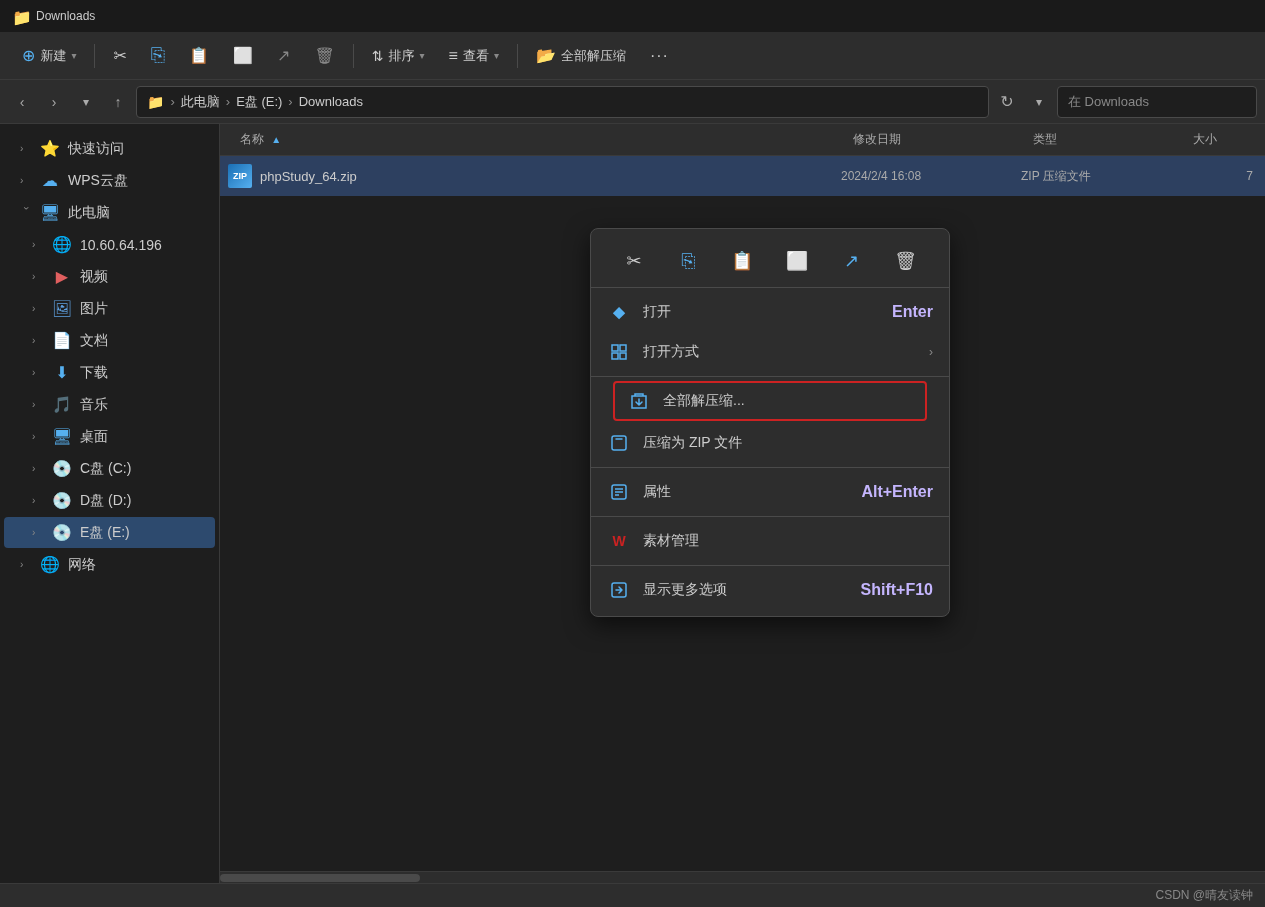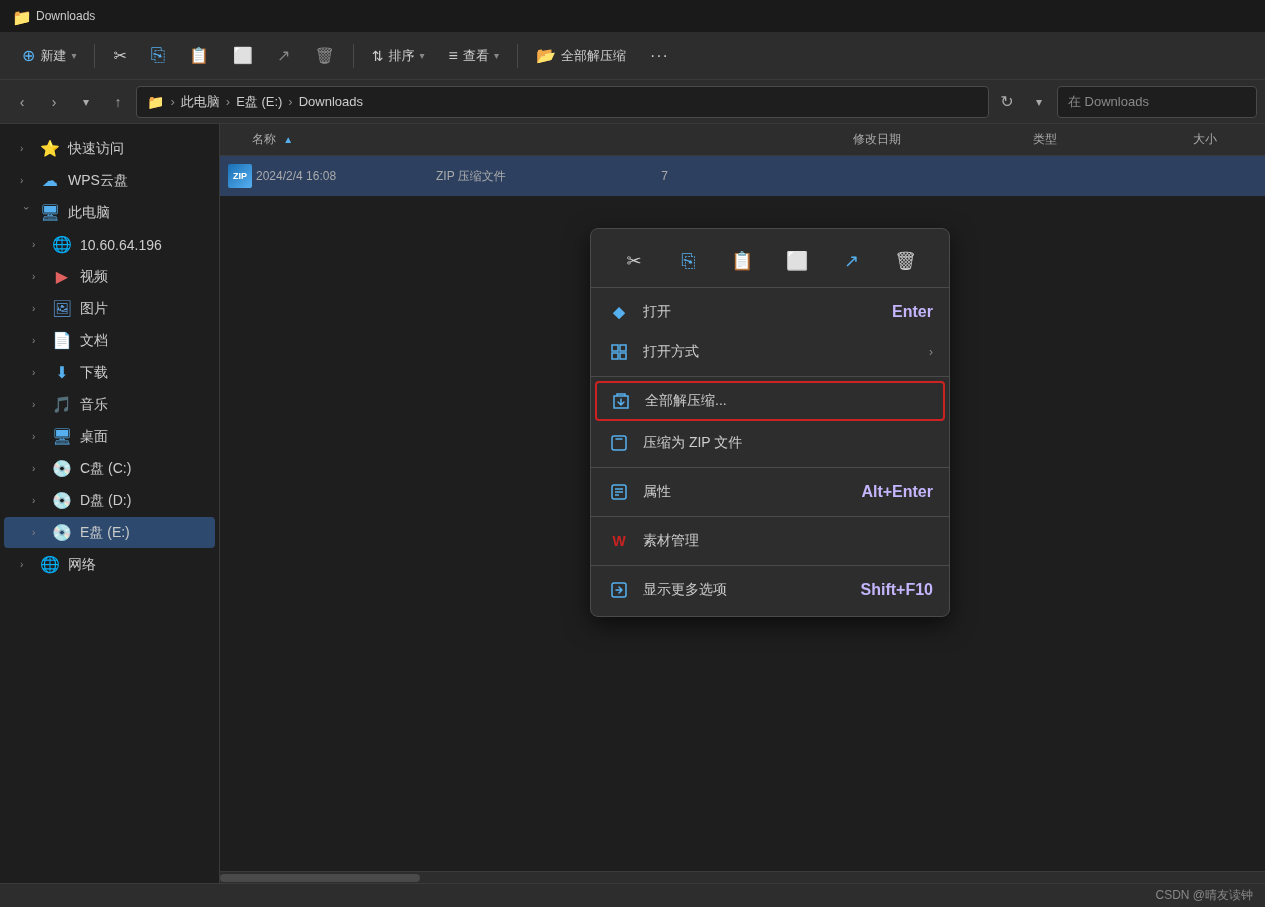--- a/index.html
+++ b/index.html
@@ -183,21 +183,21 @@
     }
     .file-header {
       display: flex;
       align-items: center;
       background: #2d2d2d;
       height: 32px;
       border-bottom: 1px solid #3a3a3a;
       font-size: 12px;
       color: #aaaaaa;
     }
-    .col-name { flex: 1; padding-left: 8px; margin-left: 24px; }
+    .col-name { flex: 1; padding-left: 20px; }
     .col-date { width: 180px; padding-left: 8px; }
     .col-type { width: 160px; padding-left: 8px; }
     .col-size { width: 80px; padding-left: 8px; }
     .sort-arrow { color: #56b0f0; margin-left: 4px; font-size: 10px; }
 
     .file-list {
       flex: 1;
       overflow-y: auto;
     }
     .file-row {
@@ -280,21 +280,21 @@
       cursor: pointer;
       font-size: 14px;
       color: #cccccc;
       gap: 12px;
       position: relative;
     }
     .ctx-item.highlighted {
       background: transparent;
       border: 2px solid #cc2222;
       border-radius: 4px;
-      margin: 2px 4px;
+      margin: 2px 22px;
       padding: 6px 12px;
     }
     .ctx-icon {
       width: 24px;
       height: 24px;
       display: flex;
       align-items: center;
       justify-content: center;
       font-size: 16px;
       color: #56b0f0;
@@ -511,20 +511,21 @@
       <div class="col-date">修改日期</div>
       <div class="col-type">类型</div>
       <div class="col-size">大小</div>
     </div>
 
     <div class="file-list">
       <div class="file-row selected">
         <div class="file-icon-col">
           <div class="zip-icon">ZIP</div>
         </div>
+        <div class="file-name-text">phpStudy_64.zip</div>
         <div class="file-date">2024/2/4 16:08</div>
         <div class="file-type">ZIP 压缩文件</div>
         <div class="file-size">7</div>
       </div>
     </div>
 
     <div class="scroll-track">
       <div style="position:absolute; left: 0; top:2px; width:200px; height:8px; background:#4a4a4a; border-radius:4px;"></div>
     </div>
   </div>

